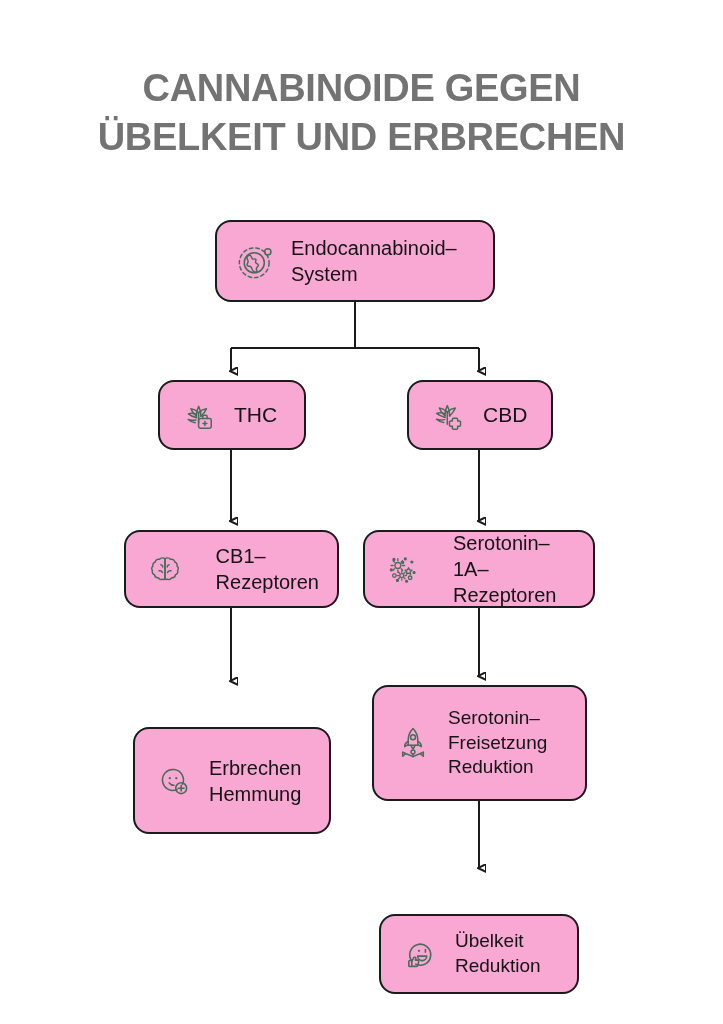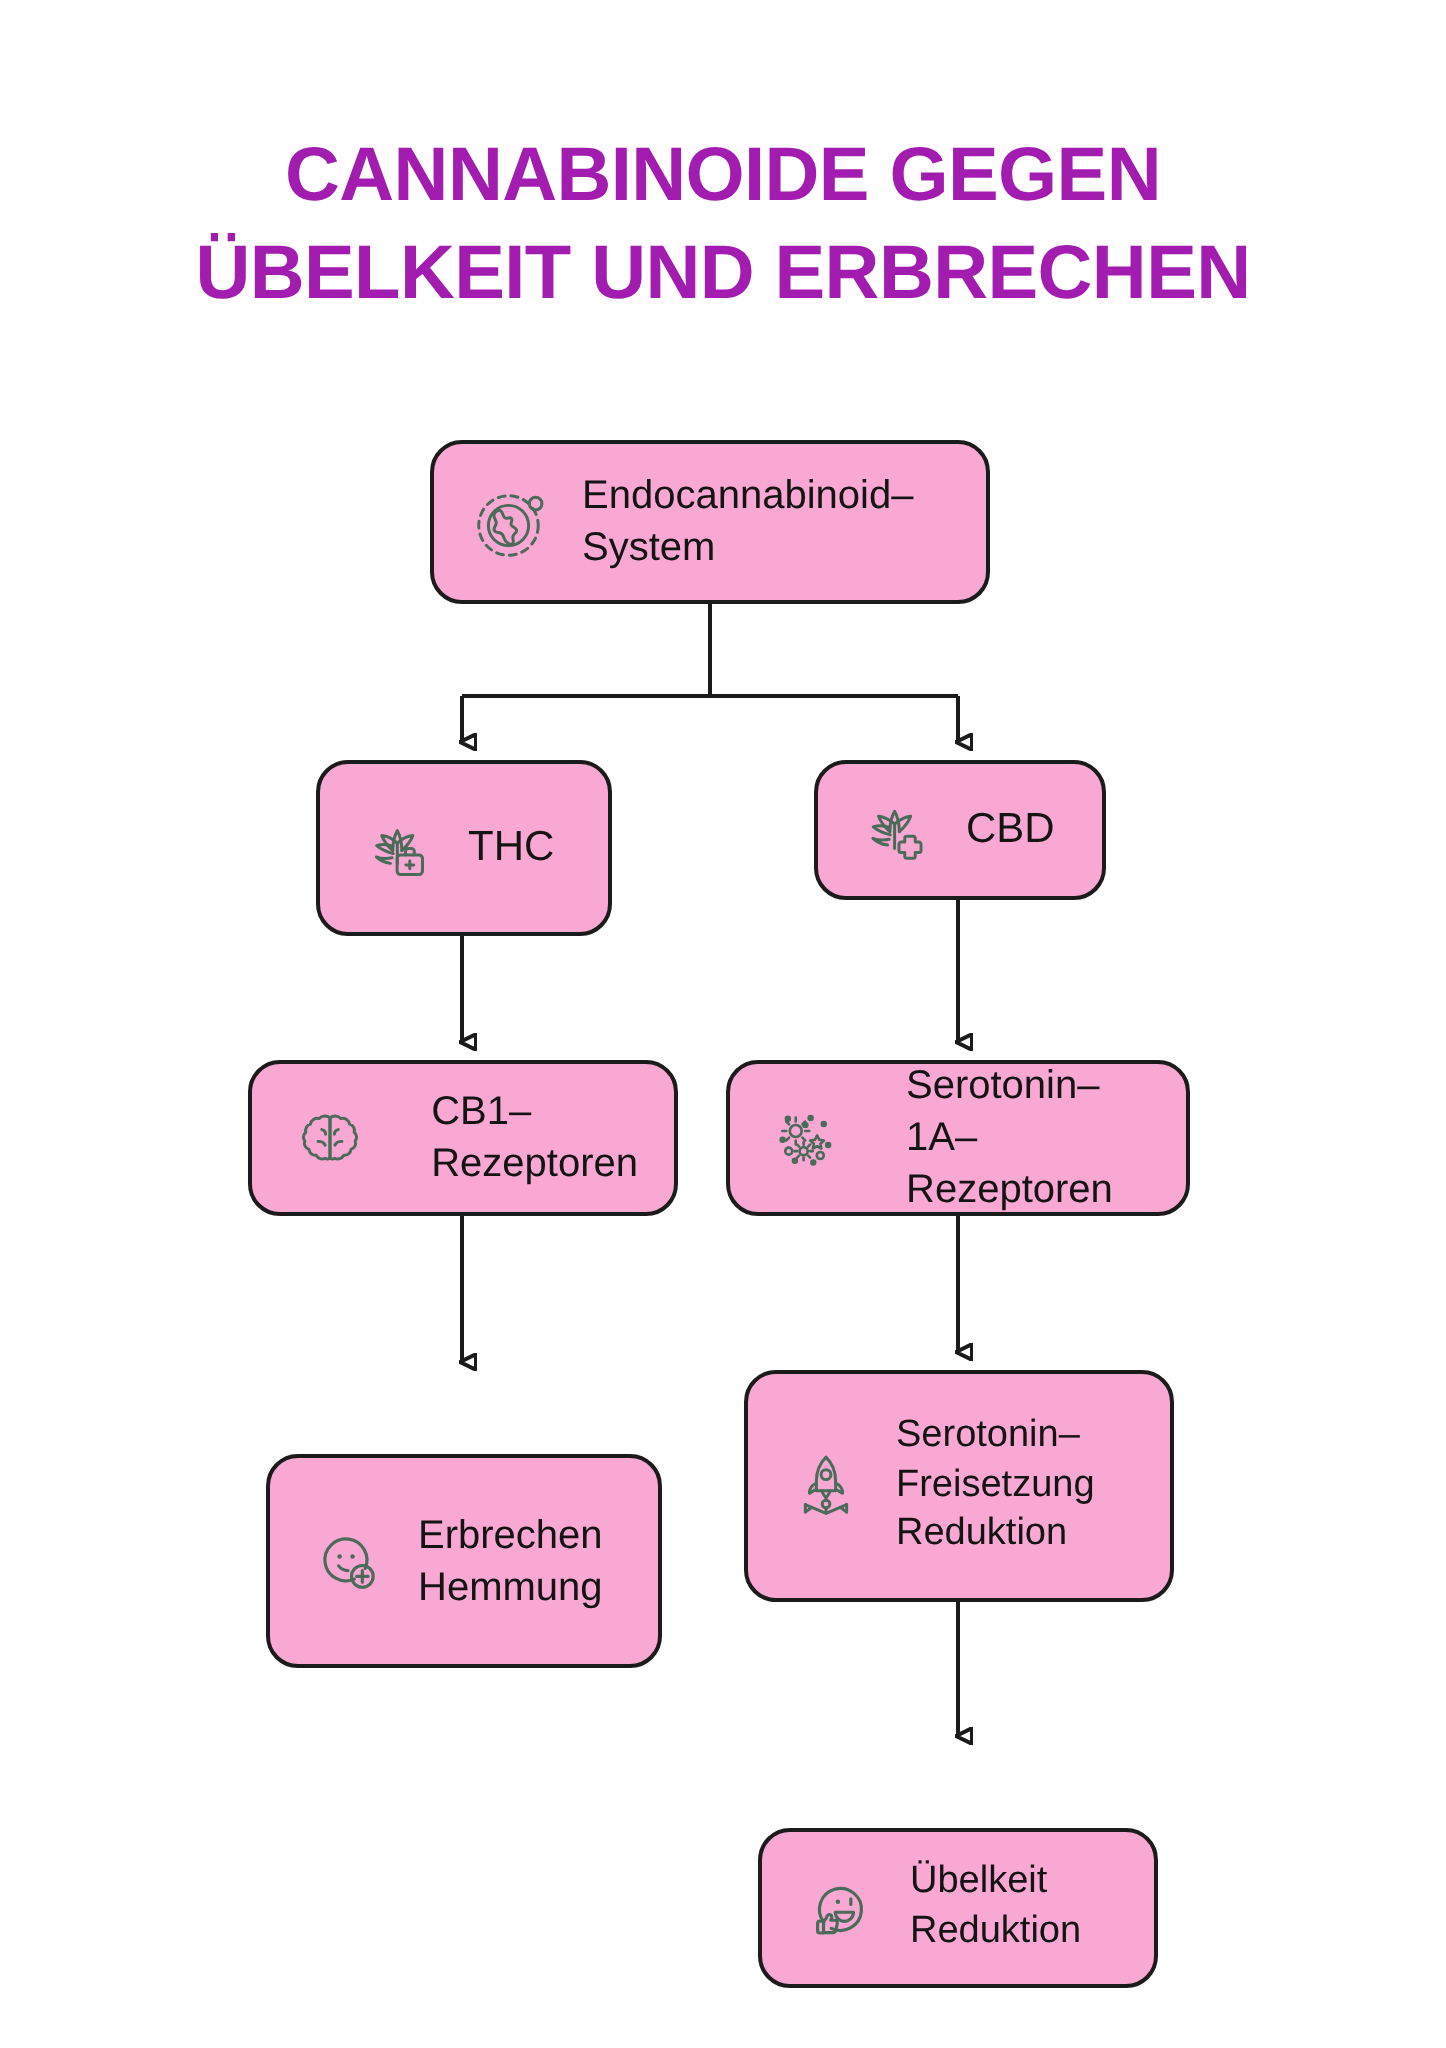--- a/index.html
+++ b/index.html
@@ -20,21 +20,21 @@
     overflow: hidden;
   }
 
   
   .title-block {
     position: absolute;
     left: 0;
     top: 64px;
     width: 723px;
     text-align: center;
-    color: #a21caf;
+    color: #737373;
     font-weight: 700;
     font-size: 38px;
     line-height: 1.28;
     letter-spacing: -0.3px;
   }
   .title-line { display: block; white-space: pre; }
 
   
   #connectors {
     position: absolute;
@@ -70,21 +70,21 @@
   .node .node-label {
     color: #141414;
     font-size: 20px;
     line-height: 1.3;
     font-weight: 400;
     white-space: pre-line;
   }
 
   
   #node-ecs        { left: 215px; top: 220px; width: 280px; height: 82px; }
-  #node-thc        { left: 158px; top: 380px; width: 148px; height: 88px; }
+  #node-thc        { left: 158px; top: 380px; width: 148px; height: 70px; }
   #node-cbd        { left: 407px; top: 380px; width: 146px; height: 70px; }
   #node-cb1        { left: 124px; top: 530px; width: 215px; height: 78px; justify-content: space-between; }
   #node-ser1a      { left: 363px; top: 530px; width: 232px; height: 78px; gap: 28px; }
   #node-erbrechen  { left: 133px; top: 727px; width: 198px; height: 107px; }
   #node-freisetz   { left: 372px; top: 685px; width: 215px; height: 116px; }
   #node-uebelkeit  { left: 379px; top: 877px; width: 200px; height: 80px; margin-top: 37px; }
 
   #node-thc .node-label,
   #node-cbd .node-label { font-size: 21px; }
   #node-uebelkeit .node-label,

